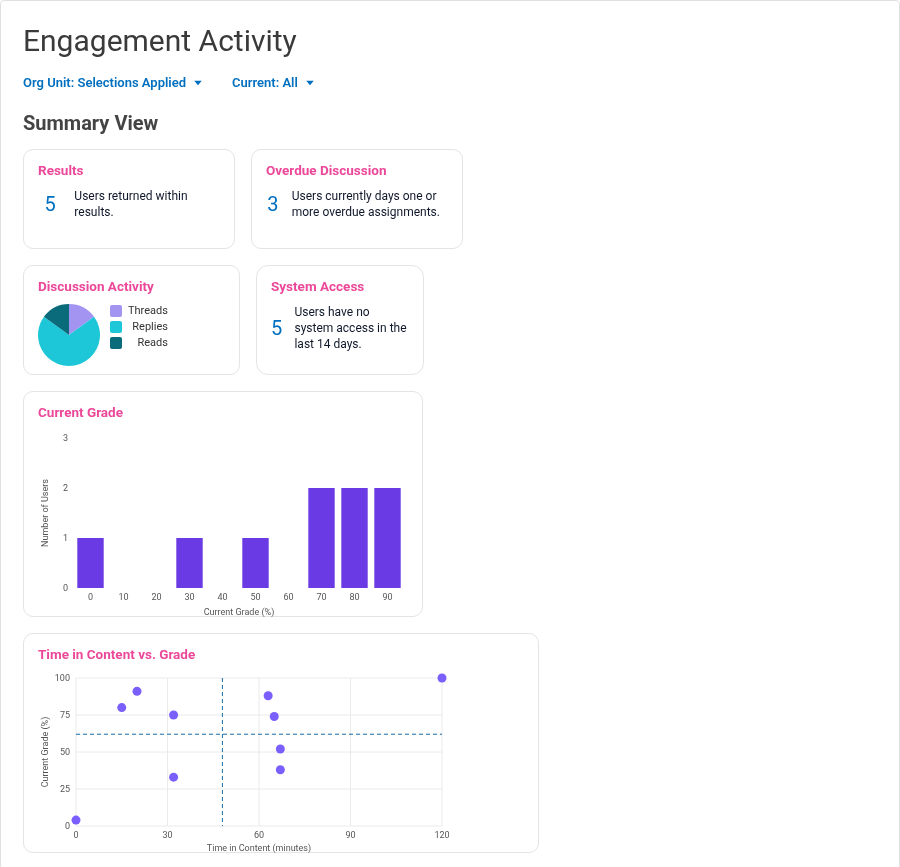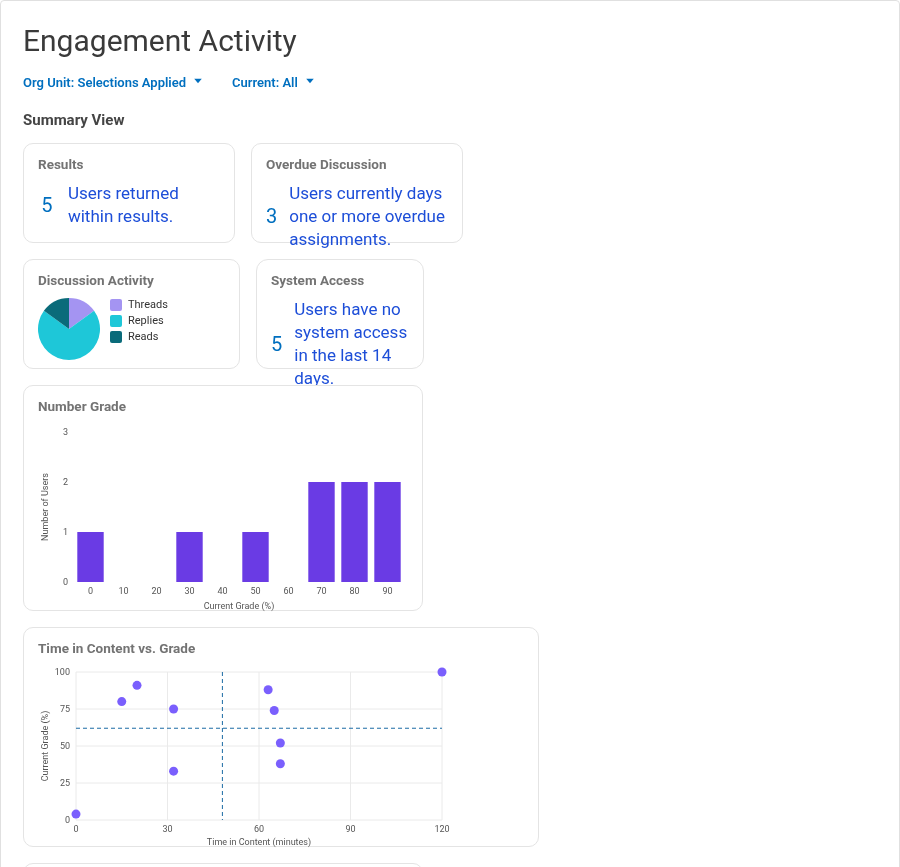--- a/index.html
+++ b/index.html
@@ -1,41 +1,41 @@
 <!DOCTYPE html>
 <html><head>
 <meta charset="utf-8">
 <style>
   * { box-sizing: border-box; }
   html, body { margin: 0; padding: 0; font-family: -apple-system, BlinkMacSystemFont, "Segoe UI", Roboto, Helvetica, Arial, sans-serif; color: #2c2c2c; }
   .page { width: 900px; border: 1px solid #e0e0e0; border-radius: 4px; padding: 16px 22px 22px 22px; background: #fff; }
   h1 { font-size: 30px; font-weight: 400; color: #3a3a3a; margin: 6px 0 14px 0; }
   .filters { margin-bottom: 20px; }
-  .filter { display: inline-flex; gap: 6px; color: #006fbf; font-size: 13px; font-weight: 600; margin-right: 24px; cursor: pointer; }
+  .filter { display: inline-flex; align-items: center; gap: 6px; color: #006fbf; font-size: 13px; font-weight: 600; margin-right: 24px; cursor: pointer; }
   .filter svg { width: 12px; height: 12px; fill: #006fbf; }
-  .section-title { font-size: 15px; font-weight: 700; color: #444; margin: 12px 0 14px 0; }
+  .section-title { font-size: 20px; font-weight: 700; color: #444; margin: 12px 0 14px 0; }
 
   .cards { display: flex; flex-wrap: wrap; gap: 16px; }
   .card { border: 1px solid #e4e4e4; border-radius: 10px; padding: 12px 14px; background: #fff; }
-  .card-title { font-size: 13.5px; font-weight: 700; color: #737373; margin: 0 0 10px 0; }
+  .card-title { font-size: 13.5px; font-weight: 700; color: #ec4899; margin: 0 0 10px 0; }
 
   
   .row1-left { display: flex; gap: 16px; flex-direction: column; width: 440px; }
   .row1-left-top { display: flex; gap: 16px; }
   .small-card { width: 212px; height: 100px; }
   .stat { display: flex; align-items: center; gap: 12px; }
   .stat-num { font-size: 20px; font-weight: 400; color: #006fbf; width: 26px; text-align: center; }
-  .stat-text { font-size: 17px; color: #1d4ed8; line-height: 1.35; }
+  .stat-text { font-size: 12px; color: #0f172a; line-height: 1.35; }
 
   
   .disc-card { width: 217px; height: 110px; }
   .disc-body { display: flex; gap: 10px; align-items: flex-start; }
   .pie-wrap { width: 62px; height: 62px; }
   .legend { font-size: 11px; color: #333; }
-  .legend-row { display: flex; align-items: center; gap: 6px; margin-bottom: 3px; }
+  .legend-row { display: flex; align-items: center; gap: 6px; margin-bottom: 3px; justify-content: space-between; }
   .swatch { width: 12px; height: 12px; border-radius: 2px; display: inline-block; }
 
   
   .sys-card { width: 168px; height: 110px; border-radius: 12px; }
 
   
   .grade-card { width: 400px; height: 226px; }
 
   
   .tvg-card { width: 516px; height: 220px; }
@@ -126,21 +126,21 @@
           <div class="card-title">System Access</div>
           <div class="stat">
             <div class="stat-num">5</div>
             <div class="stat-text">Users have no system access in the last 14 days.</div>
           </div>
         </div>
       </div>
     </div>
 
     <div class="card grade-card">
-      <div class="card-title">Number Grade</div>
+      <div class="card-title">Current Grade</div>
       <div class="chart-area">
         <svg id="grade-svg" width="372" height="188">
             <text x="30" y="161" text-anchor="end" class="tick-label">0</text>
             <text x="30" y="111" text-anchor="end" class="tick-label">1</text>
             <text x="30" y="61" text-anchor="end" class="tick-label">2</text>
             <text x="30" y="11" text-anchor="end" class="tick-label">3</text>
             <rect x="39.3" y="108" width="26.400000000000002" height="50" class="bar-p"></rect>
             <rect x="72.3" y="158" width="26.400000000000002" height="0" class="bar-p"></rect>
             <rect x="105.3" y="158" width="26.400000000000002" height="0" class="bar-p"></rect>
             <rect x="138.3" y="108" width="26.400000000000002" height="50" class="bar-p"></rect>

